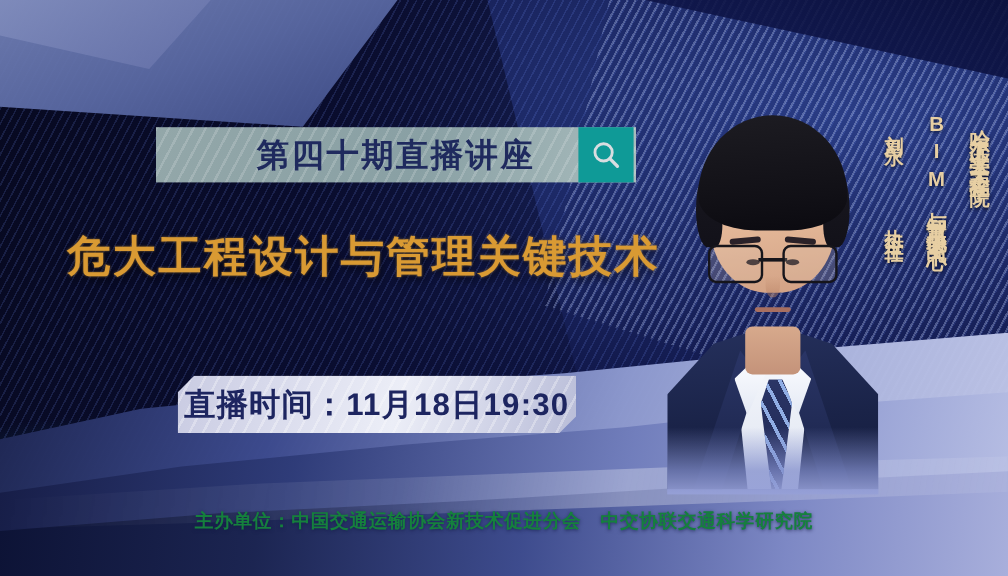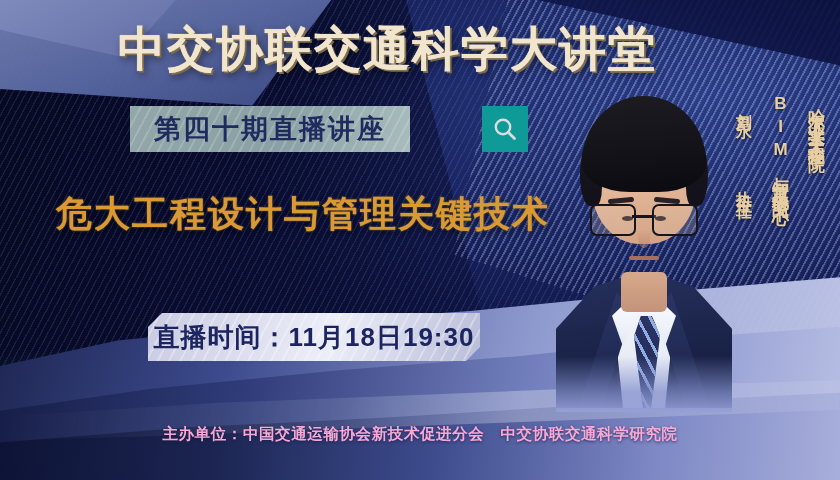--- a/index.html
+++ b/index.html
@@ -202,21 +202,21 @@
     color:#f2e5cd;
     text-shadow:
       0 0 1px #f7eddc,
       2px 2px 0 #7b6a4a,
       3px 4px 9px rgba(0,0,0,.55);
     white-space:nowrap;
   }
 
   .subbar{
     position:absolute;left:130px;top:106px;
-    height:46px;width:280px;
+    height:46px;width:400px;
     background:
       repeating-linear-gradient(118deg,
         rgba(255,255,255,0.16) 0 2px,
         rgba(255,255,255,0) 2px 9px),
       linear-gradient(100deg,#93a7a9 0%,#89a0a4 55%,#a9bcbd 100%);
     display:flex;align-items:center;justify-content:center;
   }
   .subbar-text{
     font-size:27px;font-weight:bold;letter-spacing:2px;color:#1f2a5e;
     white-space:nowrap;
@@ -249,21 +249,21 @@
     box-shadow:0 2px 10px rgba(0,0,0,.35);
   }
   .time-text{
     font-size:26px;font-weight:bold;letter-spacing:1px;color:#1d2560;white-space:nowrap;text-align:right;
   }
 
   .footer{
     position:absolute;left:0;right:0;top:424px;
     text-align:center;
     font-size:15.5px;font-weight:bold;letter-spacing:.6px;
-    color:#f9a8d4;
+    color:#15803d;
     text-shadow:0 1px 3px rgba(20,26,70,.75);
     white-space:nowrap;
   }
 
   
   .vcol{
     position:absolute;
     writing-mode:vertical-rl;
     text-orientation:upright;
     color:#e7cfa3;
@@ -318,21 +318,20 @@
     <div class="p-glasses">
       <div class="p-lens l"></div>
       <div class="p-bridge"></div>
       <div class="p-lens r"></div>
     </div>
     <div class="p-nose"></div>
     <div class="p-mouth"></div>
     <div class="portrait-fade"></div>
   </div>
 
-  <div class="main-title">中交协联交通科学大讲堂</div>
 
   <div class="subbar">
     <span class="subbar-text">第四十期直播讲座</span>
   </div>
   <div class="search-box">
     <svg width="26" height="26" viewBox="0 0 26 26">
       <circle cx="11" cy="11" r="7.2" fill="none" stroke="#d8dde0" stroke-width="2.4"></circle>
       <line x1="16.2" y1="16.2" x2="22.5" y2="22.5" stroke="#d8dde0" stroke-width="2.8" stroke-linecap="round"></line>
     </svg>
   </div>

